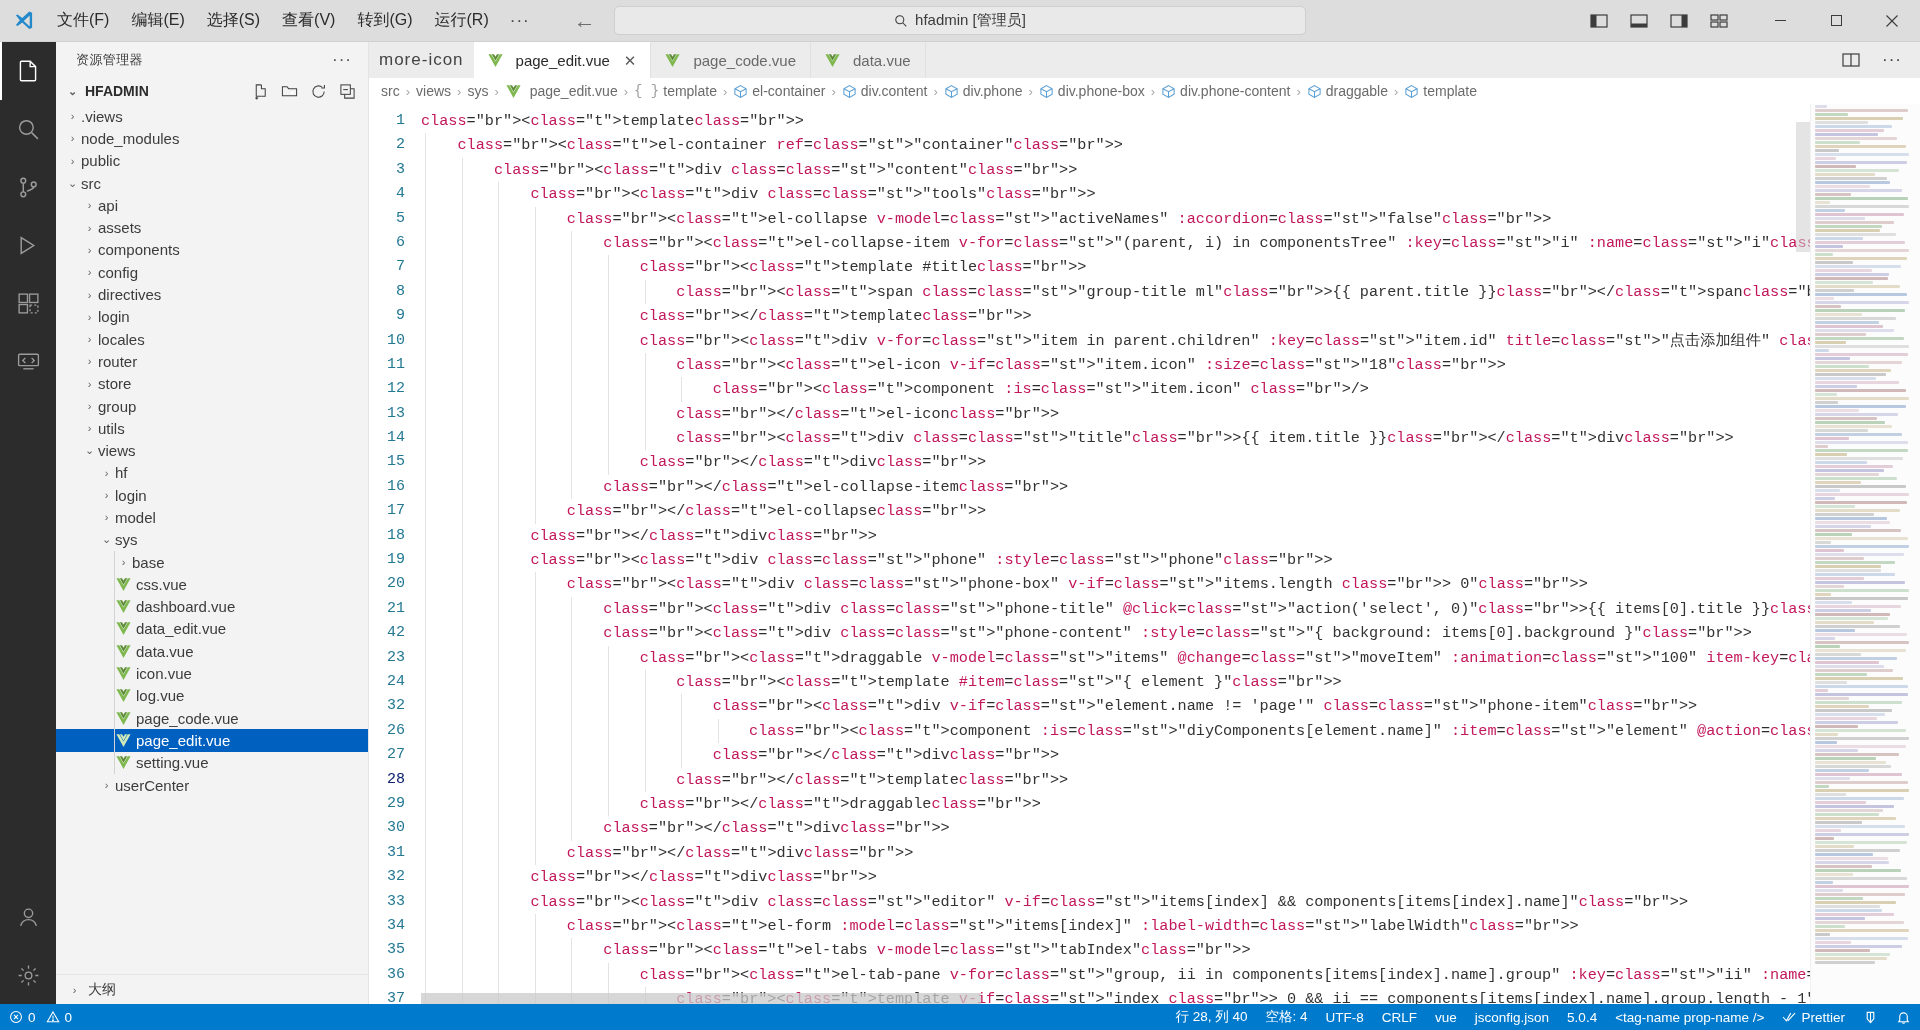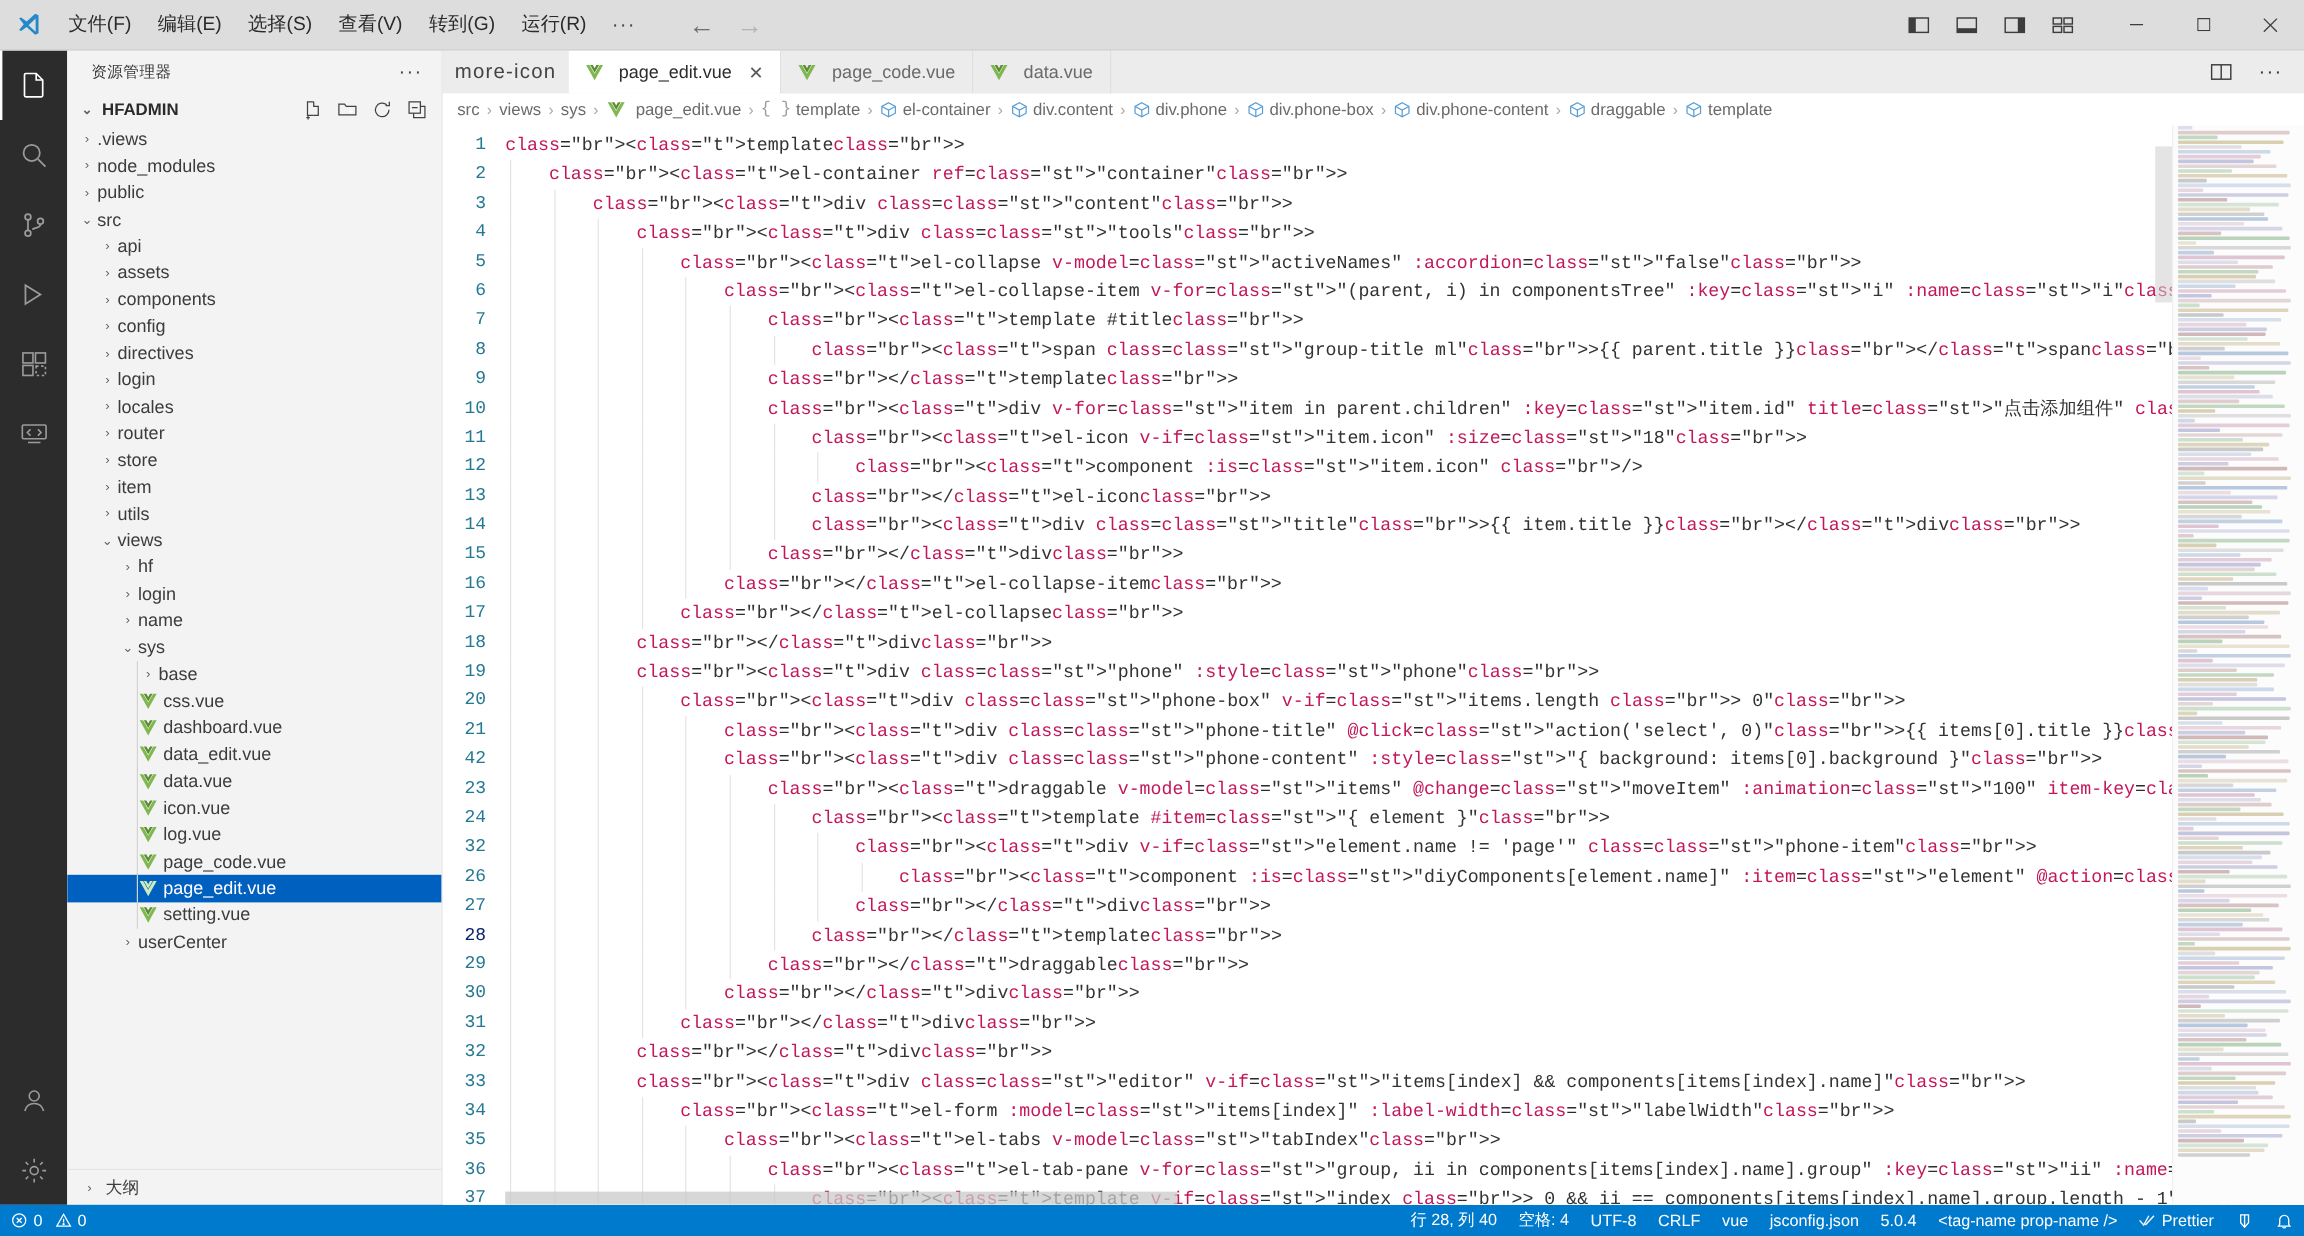--- a/index.html
+++ b/index.html
@@ -161,20 +161,29 @@
       <div class="menu-item">编辑(E)</div>
       <div class="menu-item">选择(S)</div>
       <div class="menu-item">查看(V)</div>
       <div class="menu-item">转到(G)</div>
       <div class="menu-item">运行(R)</div>
       <div class="menu-more">···</div>
     </div>
     <div class="nav-arrows">
       <span>←</span>
       <span class="fwd">→</span>
+    </div>
+    <div class="qinput">
+      <span>
+        <svg width="14" height="14" viewBox="0 0 16 16">
+            <circle cx="6.6" cy="6.6" r="4.6" fill="none" stroke="#3c3c3c" stroke-width="1.2"></circle>
+            <line x1="10" y1="10" x2="14" y2="14.2" stroke="#3c3c3c" stroke-width="1.2"></line>
+          </svg>
+      </span>
+      <span>hfadmin [管理员]</span>
     </div>
     <div class="win-right">
       <div class="layout-icons">
         <span>
           <svg width="18" height="16" viewBox="0 0 18 16">
               <rect x="1" y="2" width="16" height="12" fill="none" stroke="#3c3c3c" stroke-width="1.2"></rect>
               <rect x="1" y="2" width="5.5" height="12" fill="#3c3c3c"></rect>
             </svg>
         </span>
         <span>
@@ -359,41 +368,41 @@
           <div class="row" style="padding-left: 25px;">
             <span class="chev">›</span>
             <span>router</span>
           </div>
           <div class="row" style="padding-left: 25px;">
             <span class="chev">›</span>
             <span>store</span>
           </div>
           <div class="row" style="padding-left: 25px;">
             <span class="chev">›</span>
-            <span>item</span>
+            <span>group</span>
           </div>
           <div class="row" style="padding-left: 25px;">
             <span class="chev">›</span>
             <span>utils</span>
           </div>
           <div class="row" style="padding-left: 25px;">
             <span class="chev">⌄</span>
             <span>views</span>
           </div>
           <div class="row" style="padding-left: 42px;">
             <span class="chev">›</span>
             <span>hf</span>
           </div>
           <div class="row" style="padding-left: 42px;">
             <span class="chev">›</span>
             <span>login</span>
           </div>
           <div class="row" style="padding-left: 42px;">
             <span class="chev">›</span>
-            <span>name</span>
+            <span>model</span>
           </div>
           <div class="row" style="padding-left: 42px;">
             <span class="chev">⌄</span>
             <span>sys</span>
           </div>
           <div class="row" style="padding-left: 59px;">
             <span class="guide" style="left: 58px;"></span>
             <span class="chev">›</span>
             <span>base</span>
           </div>

